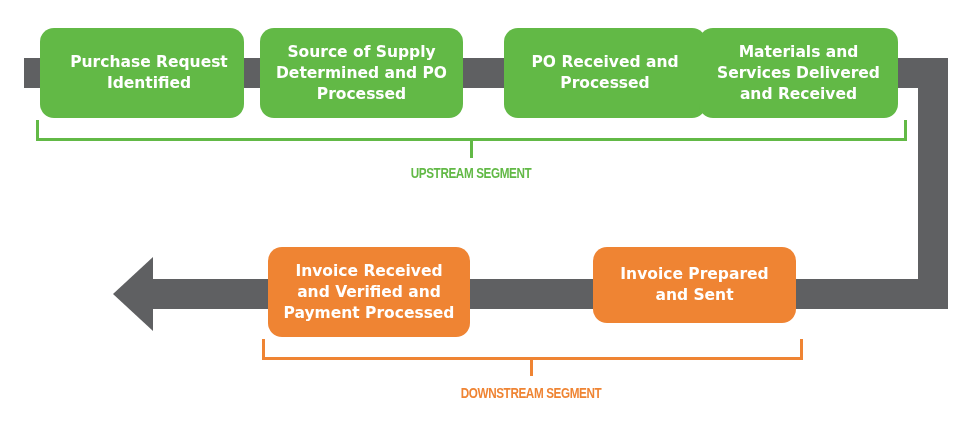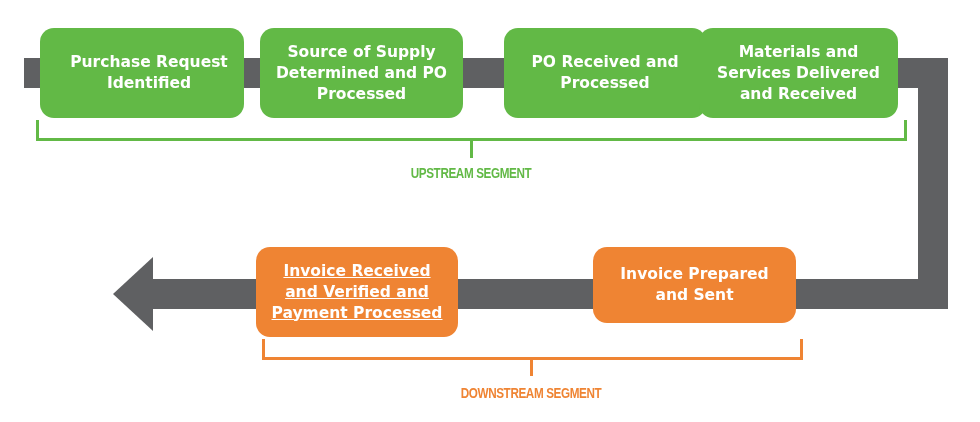--- a/index.html
+++ b/index.html
@@ -51,21 +51,21 @@
 Services Delivered
 and Received</span>
 </div>
 
 <div class="bracket-line g" style="left:36px; top:120px; width:3px; height:21px;"></div>
 <div class="bracket-line g" style="left:36px; top:138px; width:871px; height:3px;"></div>
 <div class="bracket-line g" style="left:904px; top:120px; width:3px; height:21px;"></div>
 <div class="bracket-line g" style="left:470px; top:140px; width:3px; height:18px;"></div>
 <div class="seg-label up" style="left:321px; top:164px;">UPSTREAM SEGMENT</div>
 
-<div class="box orange" style="left:256px; top:247px; width:202px; height:90px;text-decoration:underline;">
+<div class="box orange" style="left:268px; top:247px; width:202px; height:90px;">
   <span>Invoice Received
 and Verified and
 Payment Processed</span>
 </div>
 <div class="box orange" style="left:593px; top:247px; width:203px; height:76px;">
   <span>Invoice Prepared
 and Sent</span>
 </div>
 
 <div class="bracket-line o" style="left:262px; top:339px; width:3px; height:21px;"></div>

